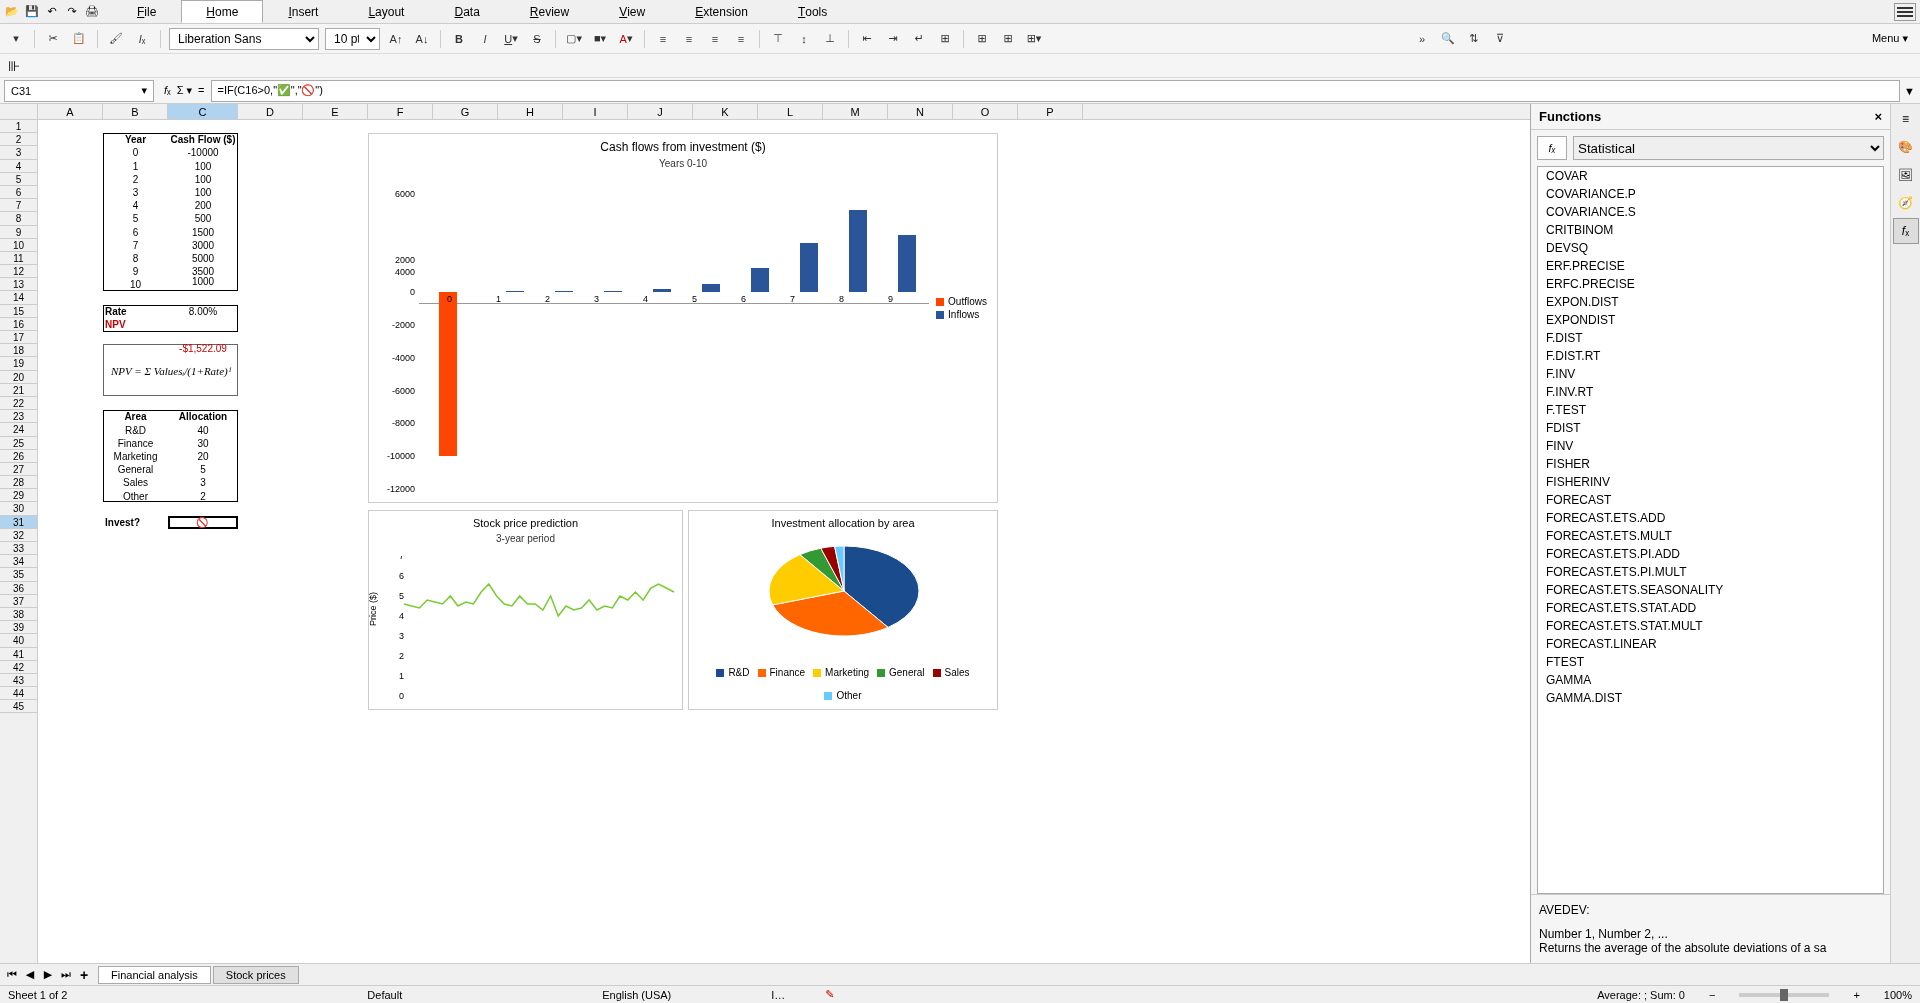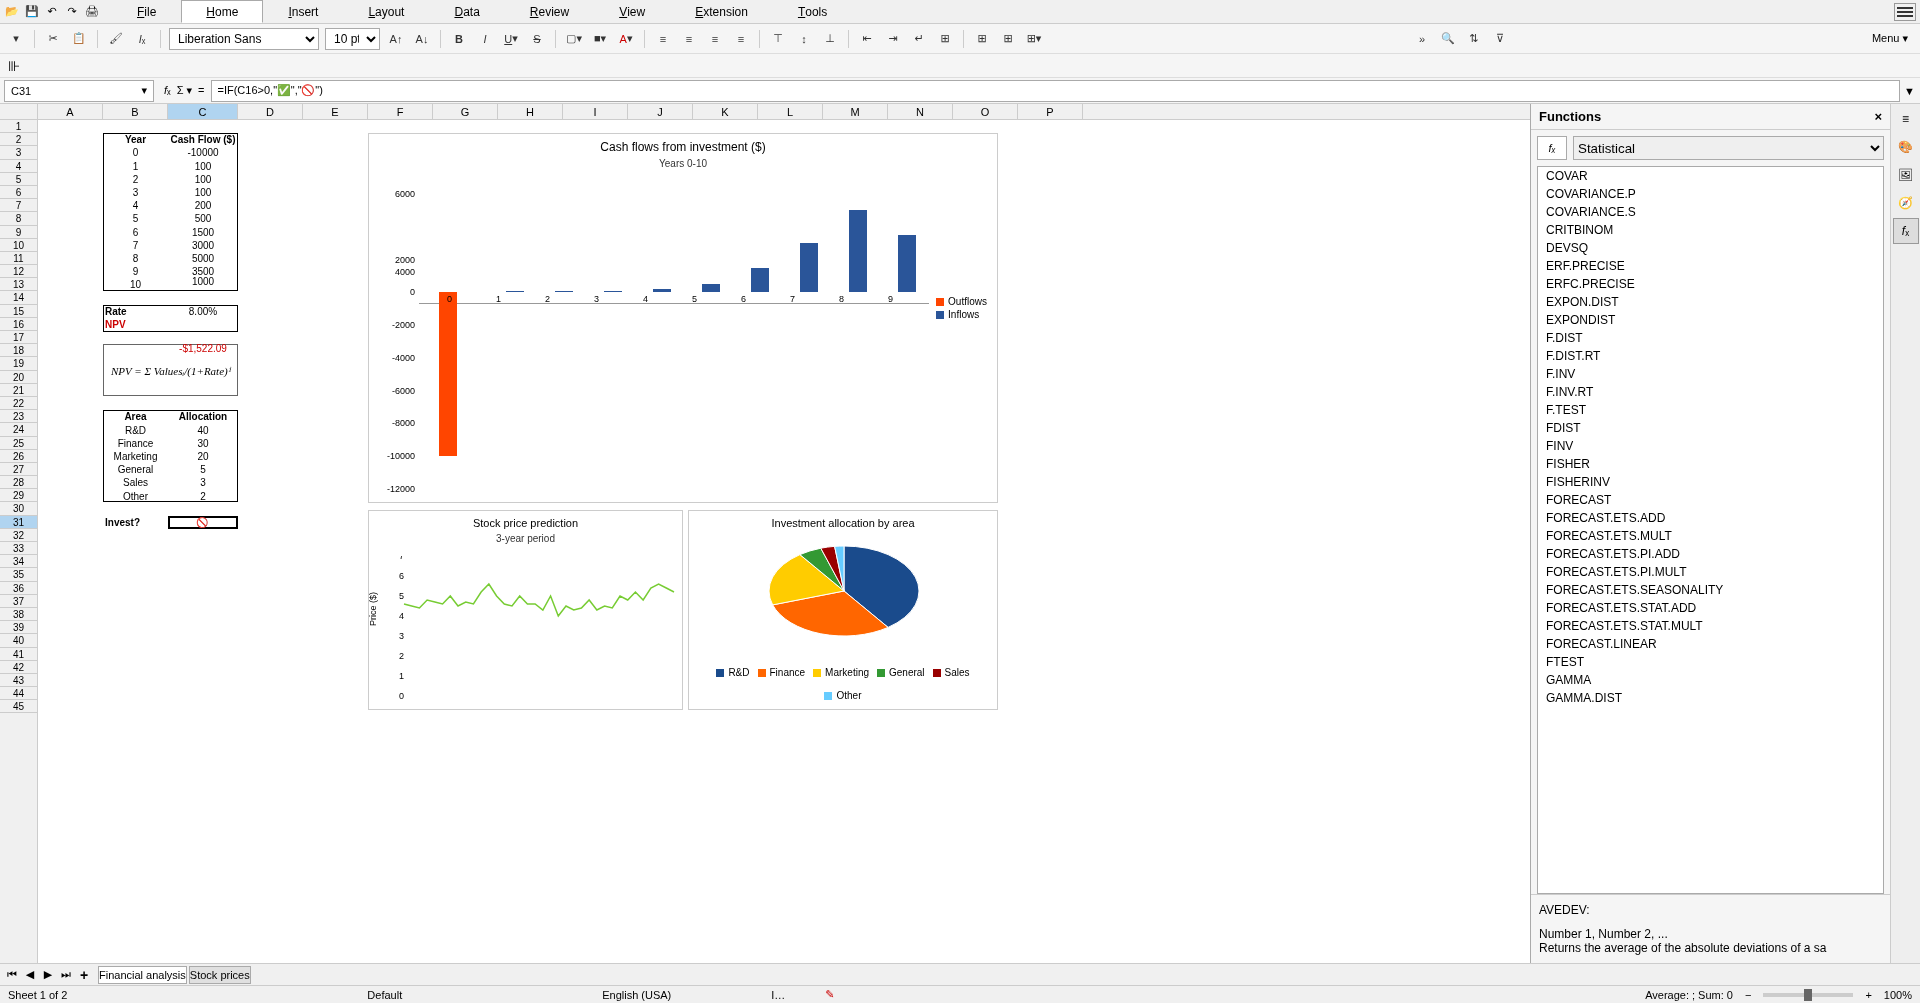--- a/index.html
+++ b/index.html
@@ -61,25 +61,25 @@
 .panel-controls select { flex: 1; height: 24px; border: 1px solid #aaa; }
 .func-list { flex: 1; overflow-y: auto; border: 1px solid #aaa; margin: 0 6px; background: #fff; }
 .func-item { padding: 2px 8px; font-size: 12px; cursor: pointer; }
 .func-desc { padding: 8px; font-size: 12px; border-top: 1px solid #ccc; }
 .right-rail { width: 30px; background: #eee; border-left: 1px solid #ccc; display: flex; flex-direction: column; gap: 2px; padding-top: 2px; align-items: center; }
 .right-rail .rail-btn { width: 26px; height: 26px; display: flex; align-items: center; justify-content: center; cursor: pointer; font-size: 12px; }
 .right-rail .rail-btn.active { background: #ddd; border: 1px solid #999; }
 .sheet-tabs { height: 22px; background: #f0f0f0; border-top: 1px solid #ccc; display: flex; align-items: center; }
 .sheet-nav { display: flex; gap: 2px; padding: 0 4px; }
 .sheet-nav-btn { width: 16px; height: 16px; display: flex; align-items: center; justify-content: center; cursor: pointer; }
-.sheet-tab { padding: 2px 0; border: 1px solid #aaa; background: #fff; margin-left: 2px; font-size: 11px; cursor: pointer; }
+.sheet-tab { padding: 2px 12px; border: 1px solid #aaa; background: #fff; margin-left: 2px; font-size: 11px; cursor: pointer; }
 .sheet-tab.inactive { background: #e0e0e0; }
 .statusbar { height: 18px; background: #f0f0f0; border-top: 1px solid #ccc; display: flex; align-items: center; font-size: 11px; padding: 0 8px; }
 .statusbar .seg { margin-right: 40px; }
-.statusbar .right-seg { margin-left: auto; display: flex; align-items: center; gap: 12px; }
+.statusbar .right-seg { margin-left: auto; display: flex; align-items: center; gap: 24px; }
 .zoom-slider { width: 90px; height: 4px; background: #ccc; position: relative; }
 .zoom-slider .thumb { position: absolute; width: 8px; height: 12px; background: #666; top: -4px; left: 45%; }
 .formula-img { position: absolute; border: 1px solid #666; background: #fff; display: flex; align-items: center; justify-content: center; font-style: italic; font-size: 11px; font-family: serif; }
 svg.line-chart { position: absolute; }
 </style>
 </head>
 <body>
 
 <div class="menubar">
   <div class="icon-group">

